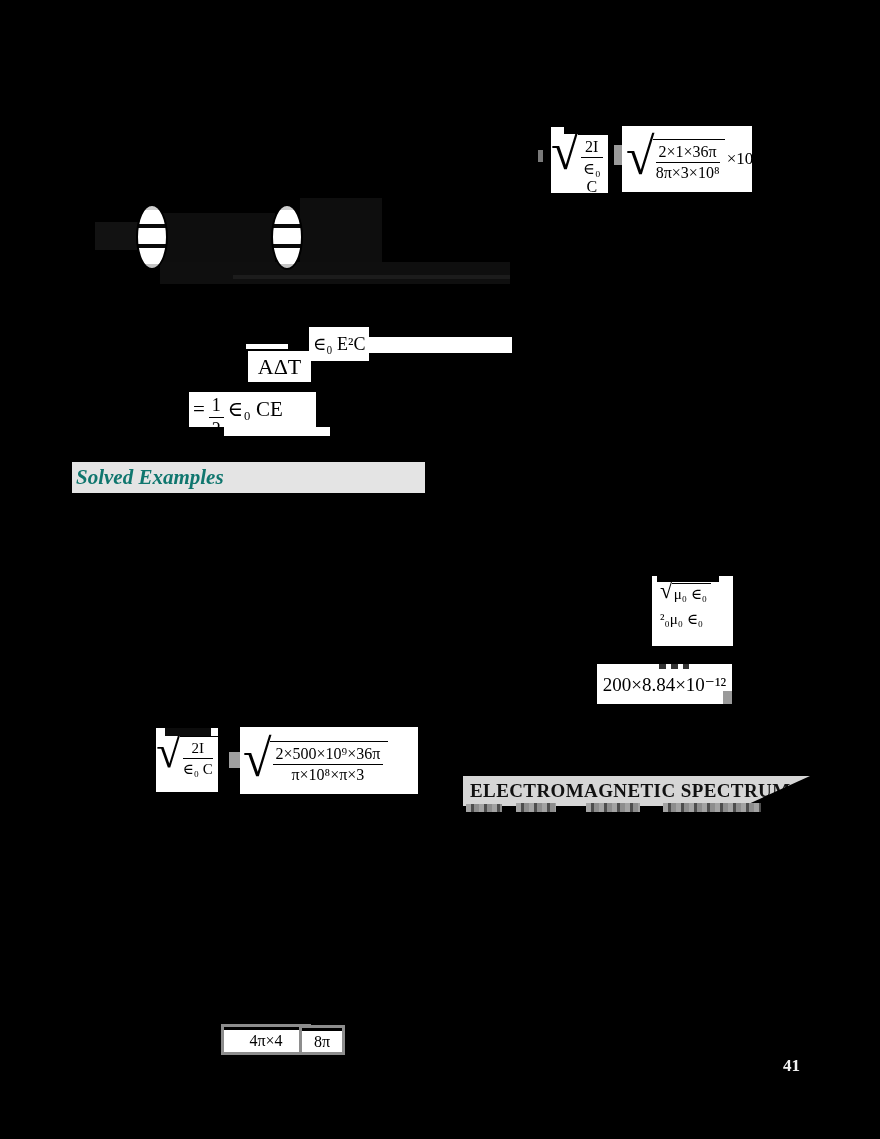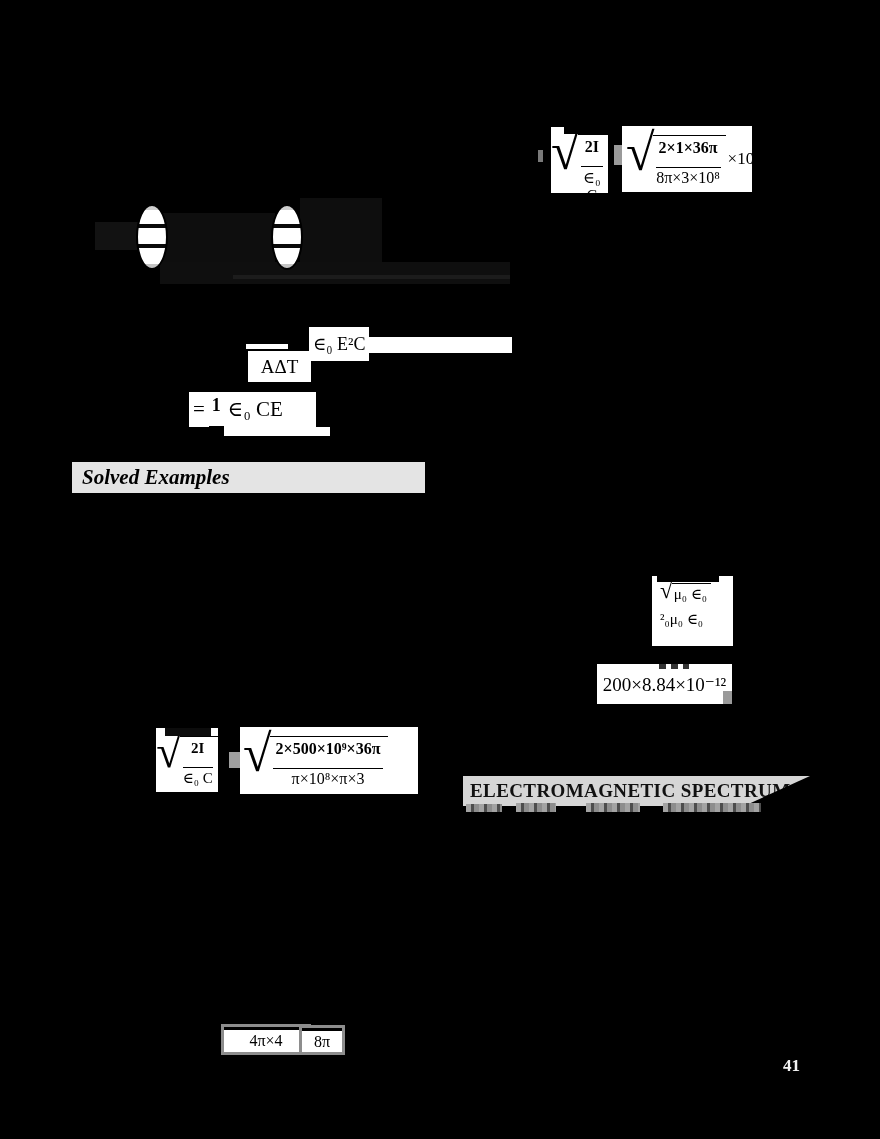--- a/index.html
+++ b/index.html
@@ -9,45 +9,45 @@
   .frag{position:absolute;}
   
   .sqrt{display:inline-flex;align-items:flex-start;}
   .rsign{font-weight:400;}
   .sqrt-big .rsign{font-size:52px;line-height:42px;margin-right:-2px;}
   .sqrt-big .vinc{border-top:1.7px solid #000;margin-top:3px;padding:3px 5px 0 3px;}
   .sqrt-sm .rsign{font-size:23px;line-height:18px;margin-right:-1px;}
   .sqrt-sm .vinc{border-top:1.4px solid #000;margin-top:1px;padding:1px 4px 0 2px;}
   
   .frac{display:inline-block;text-align:center;vertical-align:middle;}
-  .frac>.num{display:block;border-bottom:1.5px solid #000;padding:0 3px 10px;font-weight:bold;}
+  .frac>.num{display:block;border-bottom:1.5px solid #000;padding:0 3px 1px;}
   .frac>.den{display:block;padding-top:1px;}
   
   #rms-top{left:551px;top:127px;width:57px;height:66px;font-size:16px;
            display:flex;justify-content:center;padding-top:4px;box-sizing:border-box;}
   #rms-top .cap{position:absolute;left:13px;top:0;right:0;height:7px;background:#000;}
   #calc-top{left:622px;top:126px;width:130px;height:66px;font-size:16px;
             display:flex;align-items:center;padding-left:4px;box-sizing:border-box;}
   #calc-top .suffix{font-size:17px;margin-left:2px;white-space:nowrap;}
   
   .dark{position:absolute;}
   .wavefront{position:absolute;width:28px;height:62px;border:2px solid #000;border-radius:50%;
      background:linear-gradient(#cfcfcf 0 7%,#fff 7% 29%,#0a0a0a 29% 36%,#fff 36% 61%,
      #0a0a0a 61% 67%,#fff 67% 93%,#c4c4c4 93% 100%);}
   #flux-box{left:248px;top:349px;width:63px;height:33px;border-top:2.5px solid #000;
-            font-size:19px;display:flex;align-items:center;justify-content:center;box-sizing:border-box;text-align:right;}
+            font-size:22px;display:flex;align-items:center;justify-content:center;box-sizing:border-box;text-align:right;}
   #flux-rhs{left:309px;top:327px;width:60px;height:34px;font-size:18px;
             display:flex;align-items:center;padding-left:4px;box-sizing:border-box;}
   #density-box{left:189px;top:392px;width:127px;height:35px;font-size:21px;
             display:flex;align-items:flex-start;gap:4px;padding:2px 0 0 4px;box-sizing:border-box;}
   #density-box .frac{font-size:18px;}
   #density-box .mid{line-height:30px;}
   #solved-banner{left:72px;top:462px;width:353px;height:31px;background:#e4e4e4;
             font-size:21px;font-weight:bold;font-style:italic;line-height:31px;
-            padding-left:10px;box-sizing:border-box;color:#000000;}
+            padding-left:4px;box-sizing:border-box;color:#0f766e;}
   #speed-box{left:652px;top:576px;width:81px;height:70px;font-size:15px;padding:6px 0 0 8px;box-sizing:border-box;}
   #speed-box .cap{position:absolute;left:5px;top:0;width:62px;height:6px;background:#000;}
   #speed-box .l2{margin-top:7px;}
   #perm-box{left:597px;top:664px;width:135px;height:40px;font-size:19px;
             display:flex;align-items:center;justify-content:center;}
   #rms-mid{left:156px;top:728px;width:62px;height:64px;font-size:15px;
            display:flex;justify-content:center;padding-top:5px;box-sizing:border-box;}
   #rms-mid .cap{position:absolute;left:9px;top:0;width:46px;height:8px;background:#0c0c0c;}
   #calc-mid{left:240px;top:727px;width:178px;height:67px;font-size:16px;
             display:flex;align-items:center;padding-left:3px;box-sizing:border-box;}

